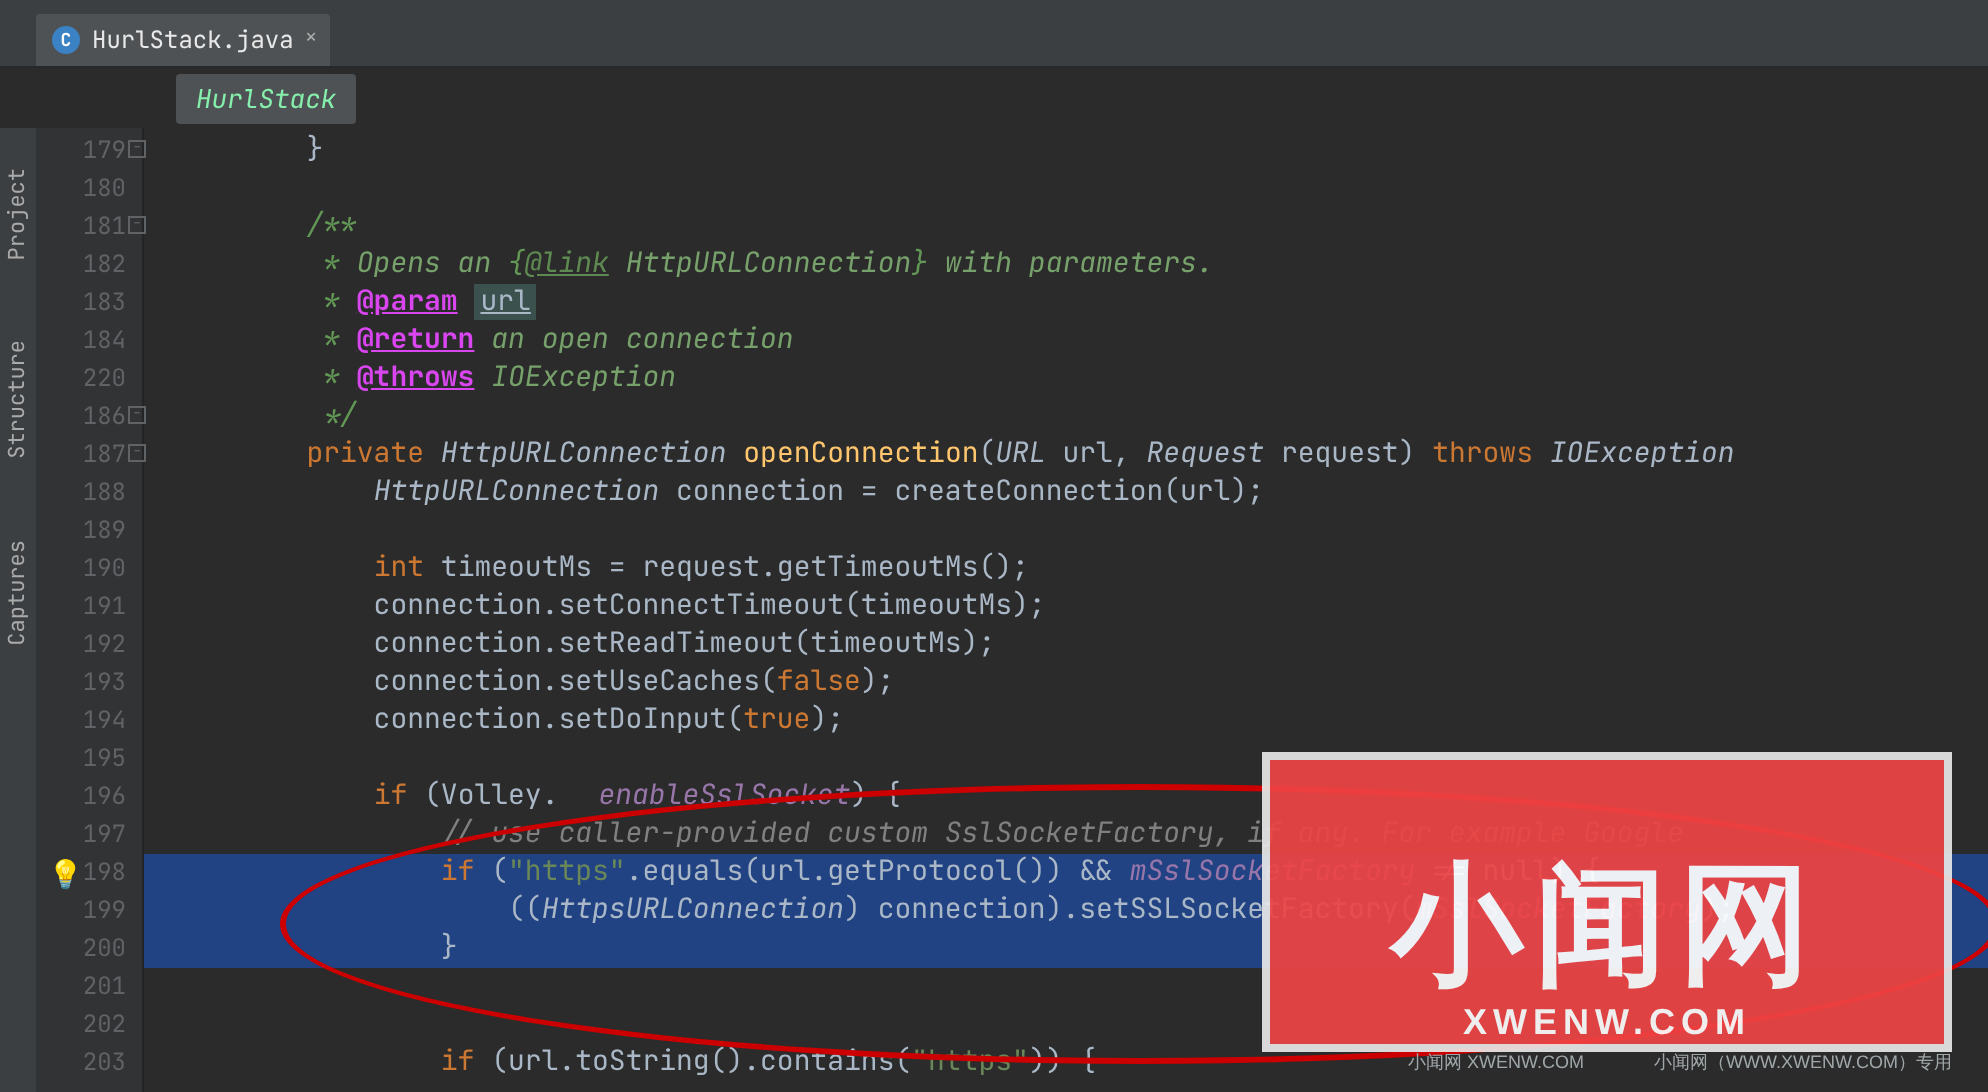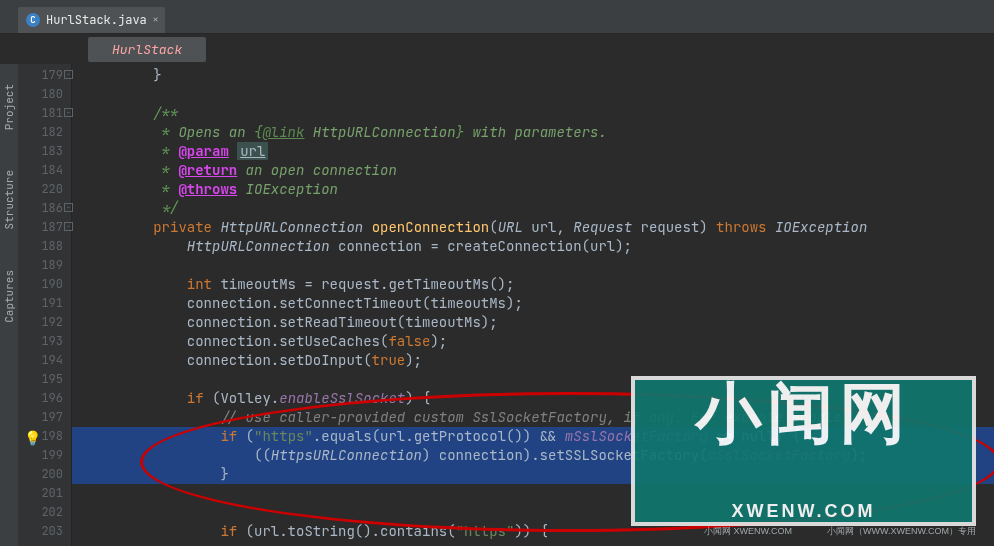--- a/index.html
+++ b/index.html
@@ -46,22 +46,22 @@
   font-size:9px;color:#fff;text-align:center;line-height:14px;font-weight:bold;
 }
 .crumb-bar {
   height:30px;
   background:#2b2b2b;
   display:flex; align-items:center;
   padding-left:88px; gap:6px;
 }
 .crumb-pill {
   background:#4e5254;
-  color:#fca5a5;
-  padding:4px 24px;
+  color:#86efac;
+  padding:4px 10px;
   font-size:13px;
   border-radius:2px;
   font-style:italic;
 }
 .crumb-pill.fn { background:#3f4244; }
 .editor-wrap {
   position:absolute;
   top:64px; left:0; right:0; bottom:0;
   display:flex;
   background:#2b2b2b;
@@ -115,37 +115,37 @@
 .method-decl { color:#ffc66d; }
 .str { color:#6a8759; }
 .boolk { color:#cc7832; }
 .cmt { color:#808080; font-style:italic; }
 .jdoc { color:#629755; font-style:italic; }
 .jdoc-tag { color:#d946ef; text-decoration:underline; font-weight:bold; }
 .jdoc-link { color:#5e8a52; text-decoration:underline; font-style:italic;margin-top:47px; }
 .jdoc-param-hl { background:#3b514d; padding:0 3px; text-decoration:underline; }
 .jdoc-italic { font-style:italic; color:#77a16b; }
 .field { color:#9876aa; font-style:italic; }
-.static-call { font-style:italic; }
+.static-call { font-style:italic;margin-left:20px; }
 .red-ellipse {
   position:absolute;
   left:140px; top:392px;
   width:860px; height:140px;
   border:3px solid #cc0000;
   border-radius:50%;
   pointer-events:none;
 }
 .watermark {
   position:absolute;
   right:18px; bottom:20px;
   width:345px; height:150px;
-  background:#0f766e;
+  background:#ef4444;
   border:4px solid #e8e8e8;
   opacity:0.92;
-  display:flex; flex-direction:column; align-items:center; justify-content:space-between;
+  display:flex; flex-direction:column; align-items:center; justify-content:flex-end;
   color:#fff;font-family:"Microsoft YaHei",sans-serif;
 }
 .watermark .cn { font-size:66px; font-weight:700; letter-spacing:6px; line-height:1;}
 .watermark .en { font-size:18px; letter-spacing:3px; margin-top:6px; font-weight:600;}
 .wm-footer {
   position:absolute;
   right:18px; bottom:8px;
   font-size:9px; color:#a0a7aa;
   font-family:sans-serif;
 }

